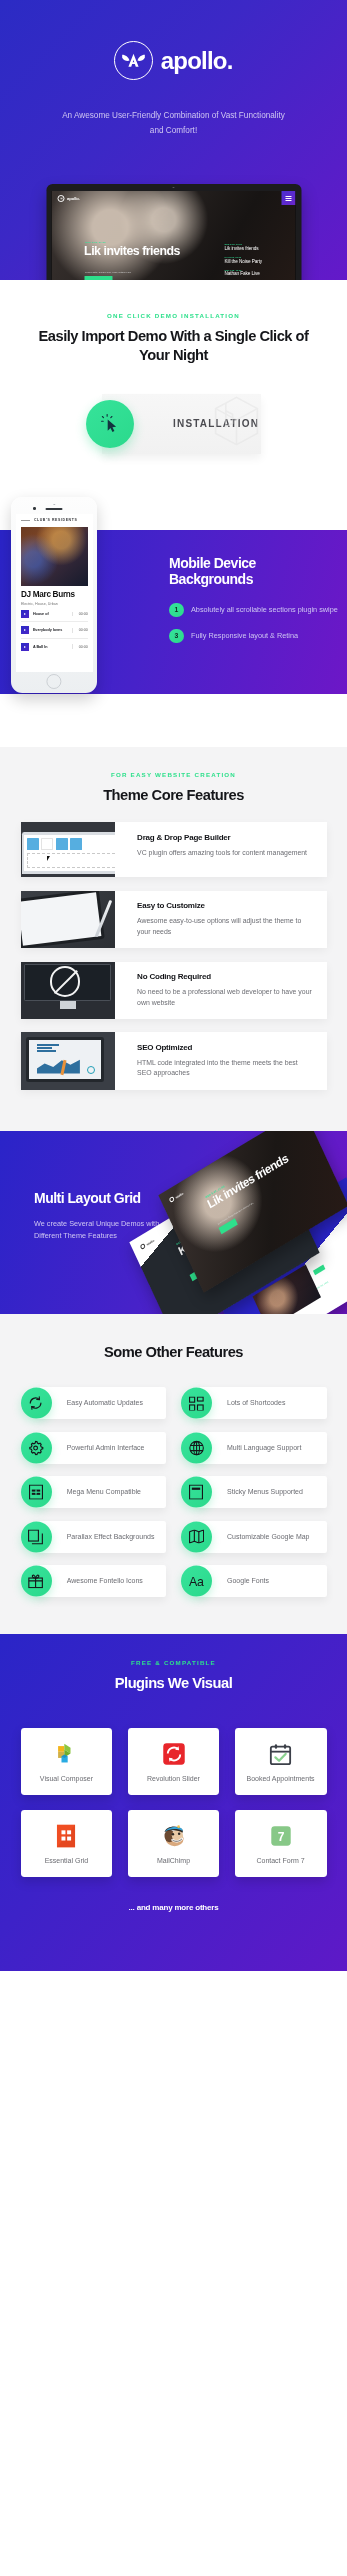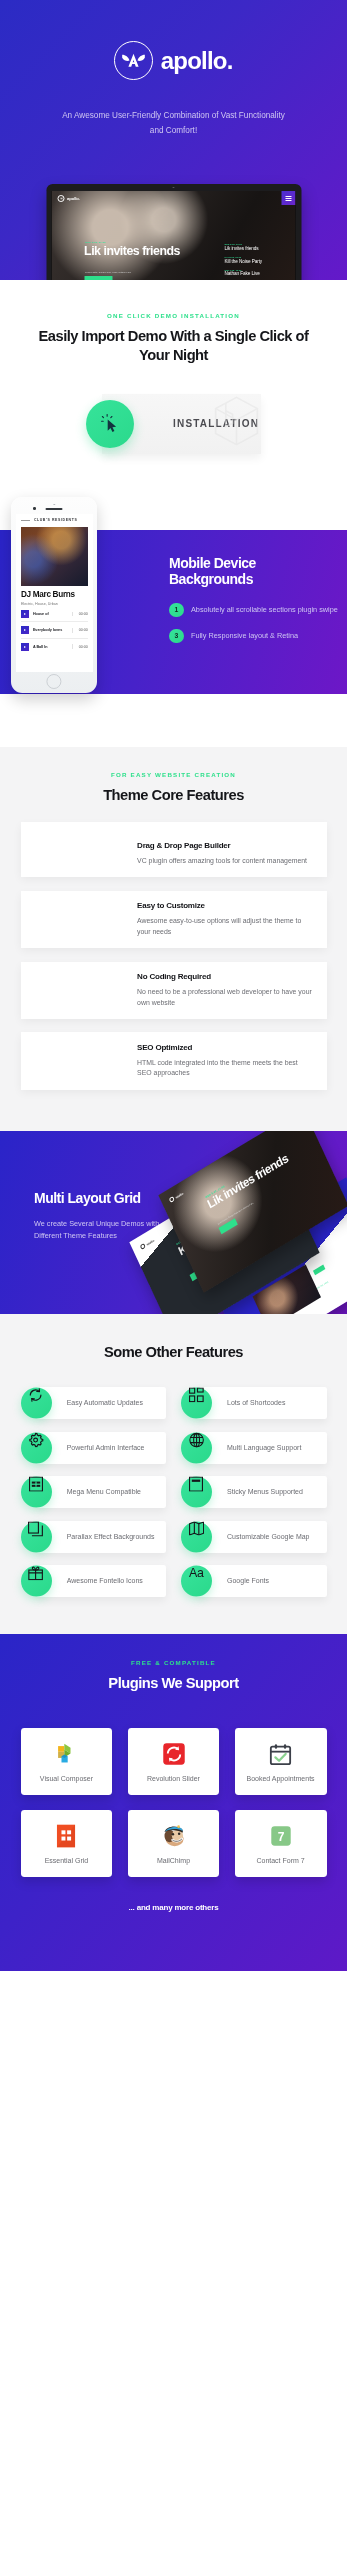--- a/index.html
+++ b/index.html
@@ -191,21 +191,20 @@
     display:flex; align-items:center; justify-content:center;
   }
   .mob-txt { color:#cfc6f2; font-size:7.3px; line-height:1.52; padding-top:1.1px;}
 
   
   .core-sec { background:#f4f4f5; padding: 24px 0 28px; }
   .feat-card {
     display:flex; width: 306px; margin: 0 auto 13.5px;
     background:#fff; box-shadow: 0 3.4px 9px rgba(0,0,0,.055);
     min-height: 55px;
-    align-items: flex-end;
   }
   .feat-img { flex:0 0 94px; background:#33363c; position:relative; overflow:hidden;}
   .feat-body { padding: 10.7px 12.4px 10.7px 22.6px; }
   .feat-title { color:#121317; font-size:8px; font-weight:700; letter-spacing:-0.2px;}
   .feat-desc { color:#6b6c72; font-size:6.9px; line-height:1.55; margin-top:5.6px;}
 
   
   .th-builder { background:#34373d; }
   .th-builder .lap { position:absolute; left:1.1px; top:10.2px; right:-11.3px; bottom:3.4px; background:#d9dde2; border-radius:2.3px 2.3px 0 0; padding:2.8px;}
   .th-builder .scr { background:#fff; height:100%; padding:2.8px; }
@@ -282,21 +281,21 @@
   .of-card {
     position:absolute; left:15.2px; right:0; top:0; bottom:0;
     background:#fff; border-radius:2.3px; box-shadow:0 3.4px 8px rgba(0,0,0,.06);
     display:flex; align-items:center;
   }
   .of-label { margin-left:31px; color:#6b6c72; font-size:7px; line-height:1.45; padding-right:4.5px;}
   .of-icon {
     position:absolute; left:0; top:50%; transform:translateY(-50%);
     width:31px;height:31px;border-radius:50%;
     background: linear-gradient(140deg,#38e39c,#2ad98b);
-    display:flex; align-items:flex-start; justify-content:center;
+    display:flex; align-items:center; justify-content:center;
     box-shadow: 0 3.4px 8px rgba(45,220,140,.28);
   }
   .of-icon svg { display:block; }
   .of-icon .aa { color:#15161a; font-size:12.4px; font-weight:400; letter-spacing:-0.3px; font-family:"Liberation Sans",sans-serif;}
 
   
   .plug-sec {
     background: linear-gradient(130deg,#2a25c7 0%,#3d22c8 40%,#5e19c7 100%);
     padding: 25px 0 59px;
   }
@@ -704,21 +703,21 @@
         <span class="of-icon">
           <span class="aa">Aa</span>
         </span>
       </div>
 
     </div>
   </section>
 
   <section class="plug-sec">
     <div class="kicker">FREE &amp; COMPATIBLE</div>
-    <h2 class="h2">Plugins We Support</h2>
+    <h2 class="h2">Plugins We Visual</h2>
 
     <div class="plug-grid">
 
       <div class="plug-card">
         <span class="plug-logo">
           <svg width="26" height="26" viewBox="0 0 46 46">
             <path d="M9 9 L20 9 L20 19 L9 19 Z" fill="#f3b41b"></path>
             <path d="M20 5 L31 12 L31 22 L20 15 Z" fill="#8cc63f"></path>
             <path d="M9 19 L20 19 L20 30 L9 30 Z" fill="#c9a227" opacity=".85"></path>
             <path d="M20 15 L31 22 L20 29 Z" fill="#6fae2b"></path>

